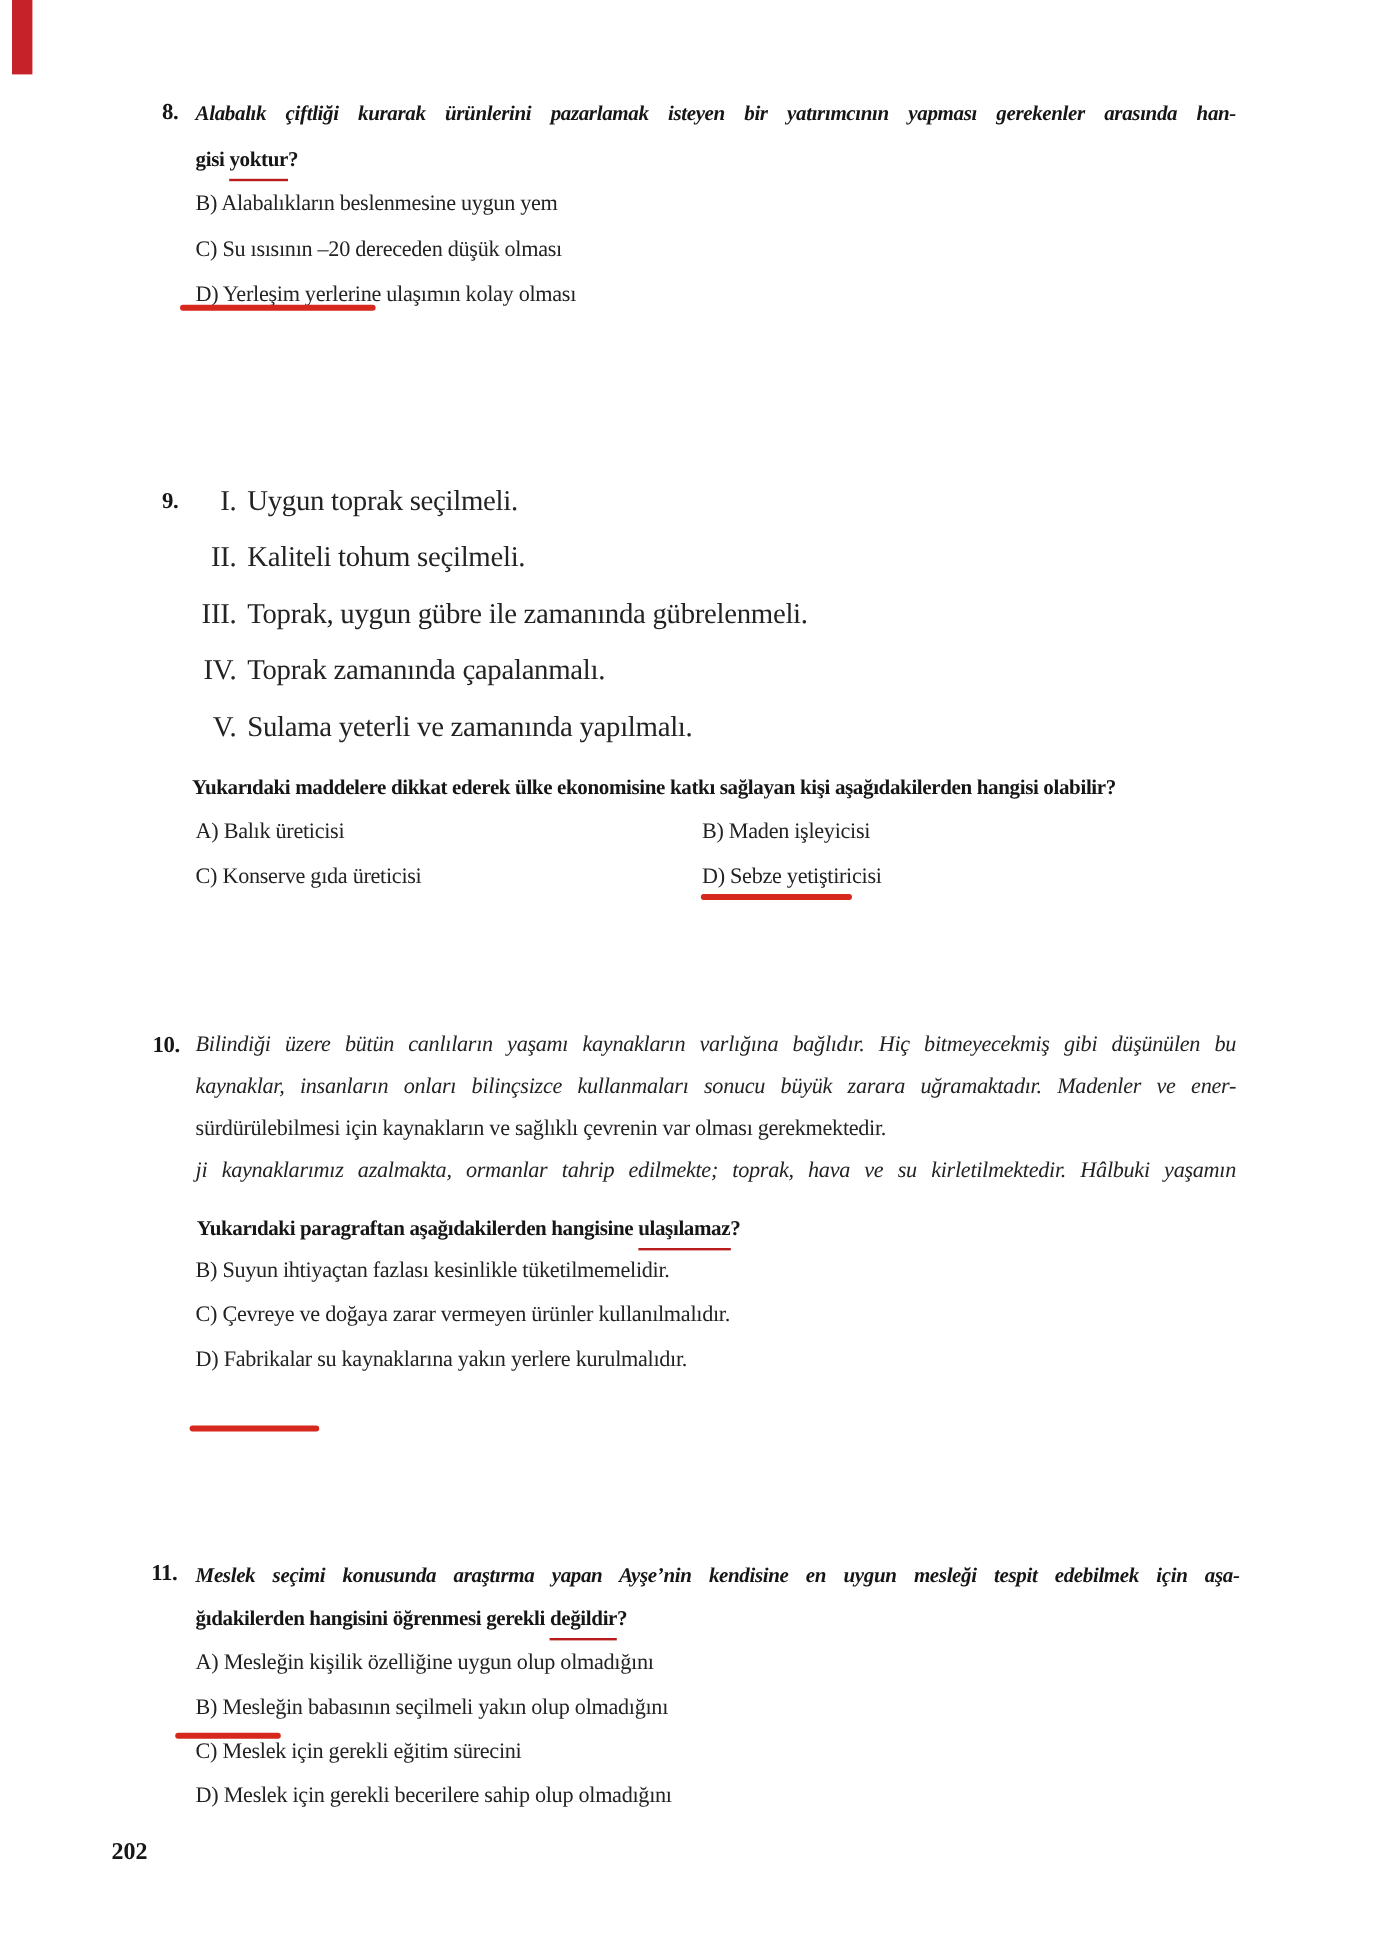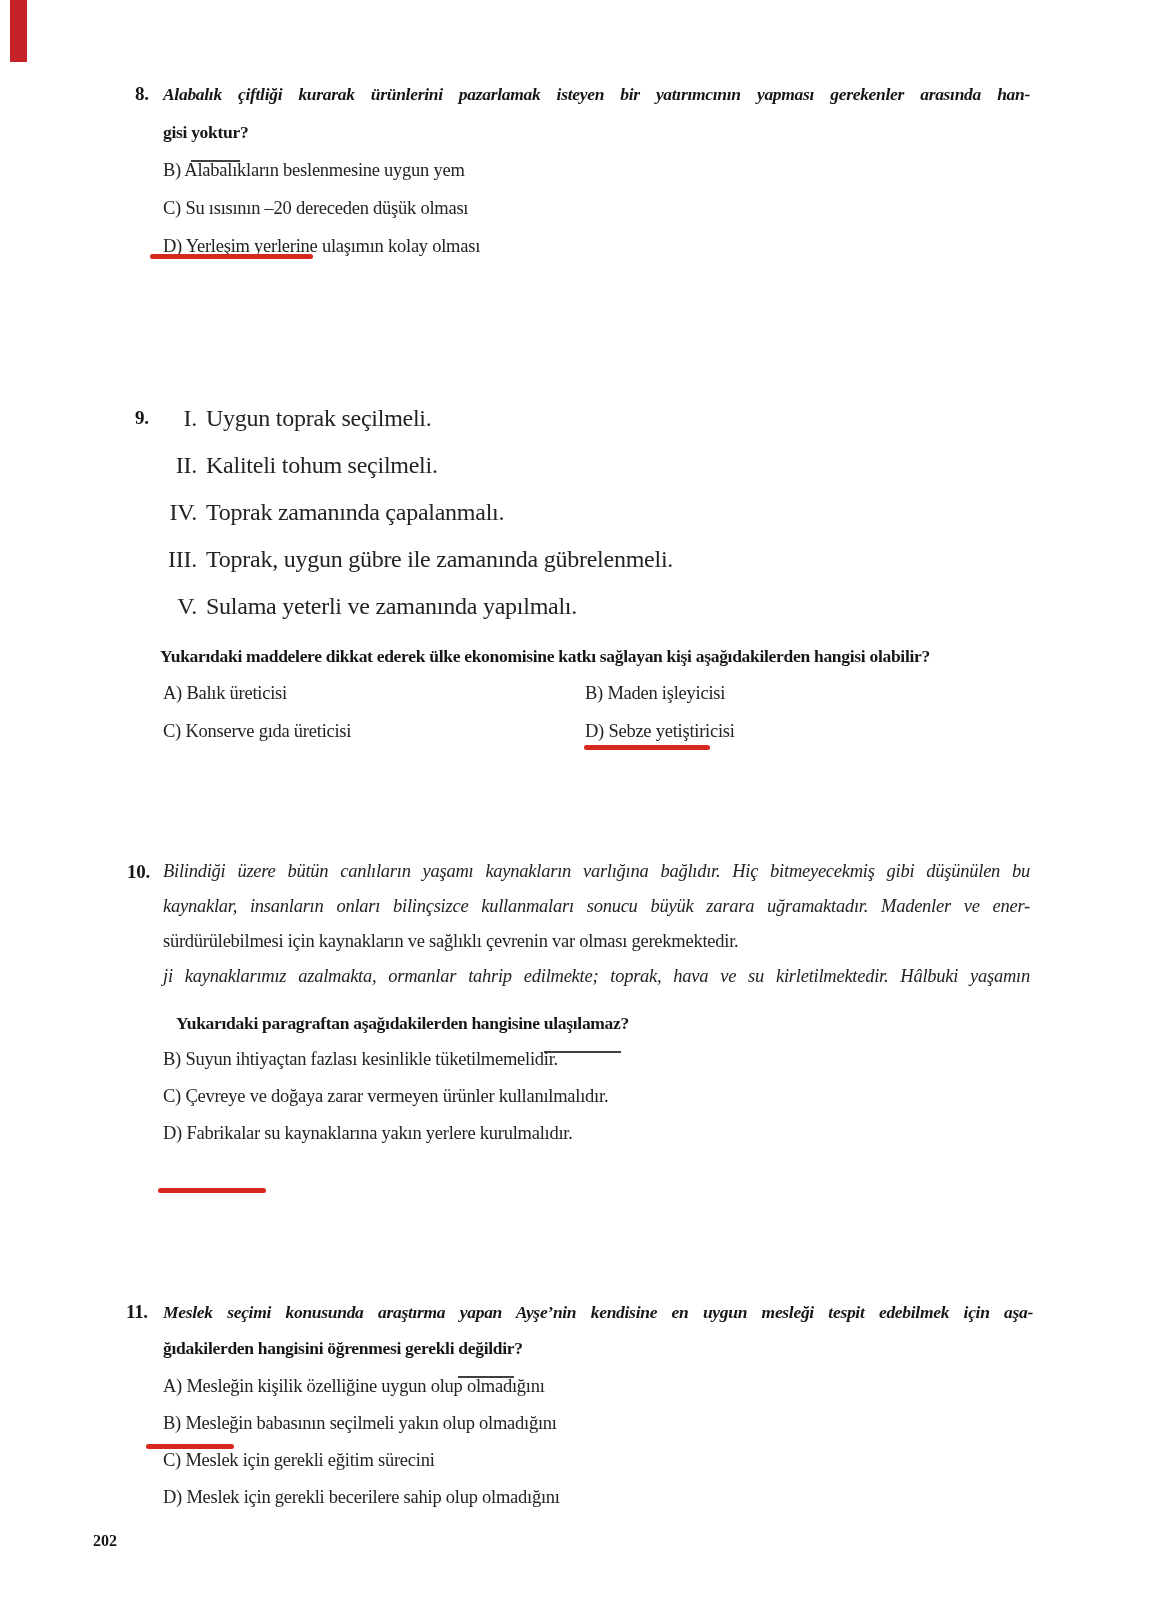--- a/index.html
+++ b/index.html
@@ -11,28 +11,28 @@
     color:#232323;
     overflow:hidden;
   }
   .abs{position:absolute;}
   .qnum{font-weight:bold;font-size:19px;line-height:38px;color:#161616;letter-spacing:-0.3px;}
   .bold-line{font-weight:bold;font-size:17.5px;color:#161616;letter-spacing:-0.3px;white-space:nowrap;}
   .body-line{font-size:18.5px;letter-spacing:-0.25px;white-space:nowrap;}
   .jline{text-align:justify;text-align-last:justify;white-space:normal;font-style:italic;}
   .q-title{line-height:38px;}
   .options div{line-height:38px;}
-  .ul-black{border-bottom:2px solid #404040;padding-bottom:18px;}
+  .ul-black{border-bottom:2px solid #b91c1c;padding-bottom:7px;}
   .red-mark{position:absolute;background:var(--accent-red,#d6281c);border-radius:3px;height:5px;}
   .corner-bar{position:absolute;left:10px;top:0;width:17px;height:62px;background:var(--corner-red,#c5222a);}
   .roman-row{line-height:47px;font-size:24px;letter-spacing:-0.25px;white-space:nowrap;}
   .roman{display:inline-block;width:34px;text-align:right;margin-right:9px;}
   .opt-grid{display:grid;grid-template-columns:422px auto;}
   .opt-grid div{line-height:38px;}
-  .page-num{font-weight:bold;font-size:16px;color:#161616;}
+  .page-num{font-weight:bold;font-size:20px;color:#161616;}
 </style>
 </head>
 <body>
 
 <div class="page">
 
   <div class="corner-bar"></div>
 
   <div class="abs qnum" style="left:135px;top:75px;">8.</div>
   <div class="abs q-title" style="left:163px;top:75px;width:867px;">
@@ -43,41 +43,41 @@
     <div class="body-line">B) Alabalıkların beslenmesine uygun yem</div>
     <div class="body-line">C) Su ısısının –20 dereceden düşük olması</div>
     <div class="body-line">D) Yerleşim yerlerine ulaşımın kolay olması</div>
   </div>
   <div class="red-mark" style="left:150px;top:254px;width:163px;"></div>
 
   <div class="abs qnum" style="left:135px;top:399px;">9.</div>
   <div class="abs" style="left:163px;top:395px;">
     <div class="roman-row"><span class="roman">I.</span><span>Uygun toprak seçilmeli.</span></div>
     <div class="roman-row"><span class="roman">II.</span><span>Kaliteli tohum seçilmeli.</span></div>
+    <div class="roman-row"><span class="roman">III.</span><span>Toprak, uygun gübre ile zamanında gübrelenmeli.</span></div>
     <div class="roman-row"><span class="roman">IV.</span><span>Toprak zamanında çapalanmalı.</span></div>
-    <div class="roman-row"><span class="roman">III.</span><span>Toprak, uygun gübre ile zamanında gübrelenmeli.</span></div>
     <div class="roman-row"><span class="roman">V.</span><span>Sulama yeterli ve zamanında yapılmalı.</span></div>
   </div>
   <div class="abs bold-line" style="left:160px;top:637px;line-height:38px;">Yukarıdaki maddelere dikkat ederek ülke ekonomisine katkı sağlayan kişi aşağıdakilerden hangisi olabilir?</div>
   <div class="abs opt-grid" style="left:163px;top:674px;">
     <div class="body-line">A) Balık üreticisi</div>
     <div class="body-line">B) Maden işleyicisi</div>
     <div class="body-line">C) Konserve gıda üreticisi</div>
     <div class="body-line">D) Sebze yetiştiricisi</div>
   </div>
   <div class="red-mark" style="left:584px;top:745px;width:126px;"></div>
 
   <div class="abs qnum" style="left:127px;top:854px;line-height:35px;">10.</div>
   <div class="abs" style="left:163px;top:854px;width:867px;line-height:35px;">
     <div class="body-line jline">Bilindiği üzere bütün canlıların yaşamı kaynakların varlığına bağlıdır. Hiç bitmeyecekmiş gibi düşünülen bu</div>
     <div class="body-line jline">kaynaklar, insanların onları bilinçsizce kullanmaları sonucu büyük zarara uğramaktadır. Madenler ve ener-</div>
     <div class="body-line">sürdürülebilmesi için kaynakların ve sağlıklı çevrenin var olması gerekmektedir.</div>
     <div class="body-line jline">ji kaynaklarımız azalmakta, ormanlar tahrip edilmekte; toprak, hava ve su kirletilmektedir. Hâlbuki yaşamın</div>
   </div>
-  <div class="abs bold-line" style="left:176px;top:1004px;line-height:38px;font-family:Liberation Serif, serif;"><span>Yukarıdaki paragraftan aşağıdakilerden hangisine </span><span class="ul-black">ulaşılamaz</span><span>?</span></div>
+  <div class="abs bold-line" style="left:164px;top:1004px;line-height:38px;font-family:Liberation Serif, serif;"><span>Yukarıdaki paragraftan aşağıdakilerden hangisine </span><span class="ul-black">ulaşılamaz</span><span>?</span></div>
   <div class="abs options" style="left:163px;top:1041px;">
     <div class="body-line" style="line-height:37px;">B) Suyun ihtiyaçtan fazlası kesinlikle tüketilmemelidir.</div>
     <div class="body-line" style="line-height:37px;">C) Çevreye ve doğaya zarar vermeyen ürünler kullanılmalıdır.</div>
     <div class="body-line" style="line-height:37px;">D) Fabrikalar su kaynaklarına yakın yerlere kurulmalıdır.</div>
   </div>
   <div class="red-mark" style="left:158px;top:1188px;width:108px;"></div>
 
   <div class="abs qnum" style="left:126px;top:1294px;line-height:36px;">11.</div>
   <div class="abs" style="left:163px;top:1294px;width:870px;line-height:36px;">
     <div class="bold-line jline">Meslek seçimi konusunda araştırma yapan Ayşe’nin kendisine en uygun mesleği tespit edebilmek için aşa-</div>

